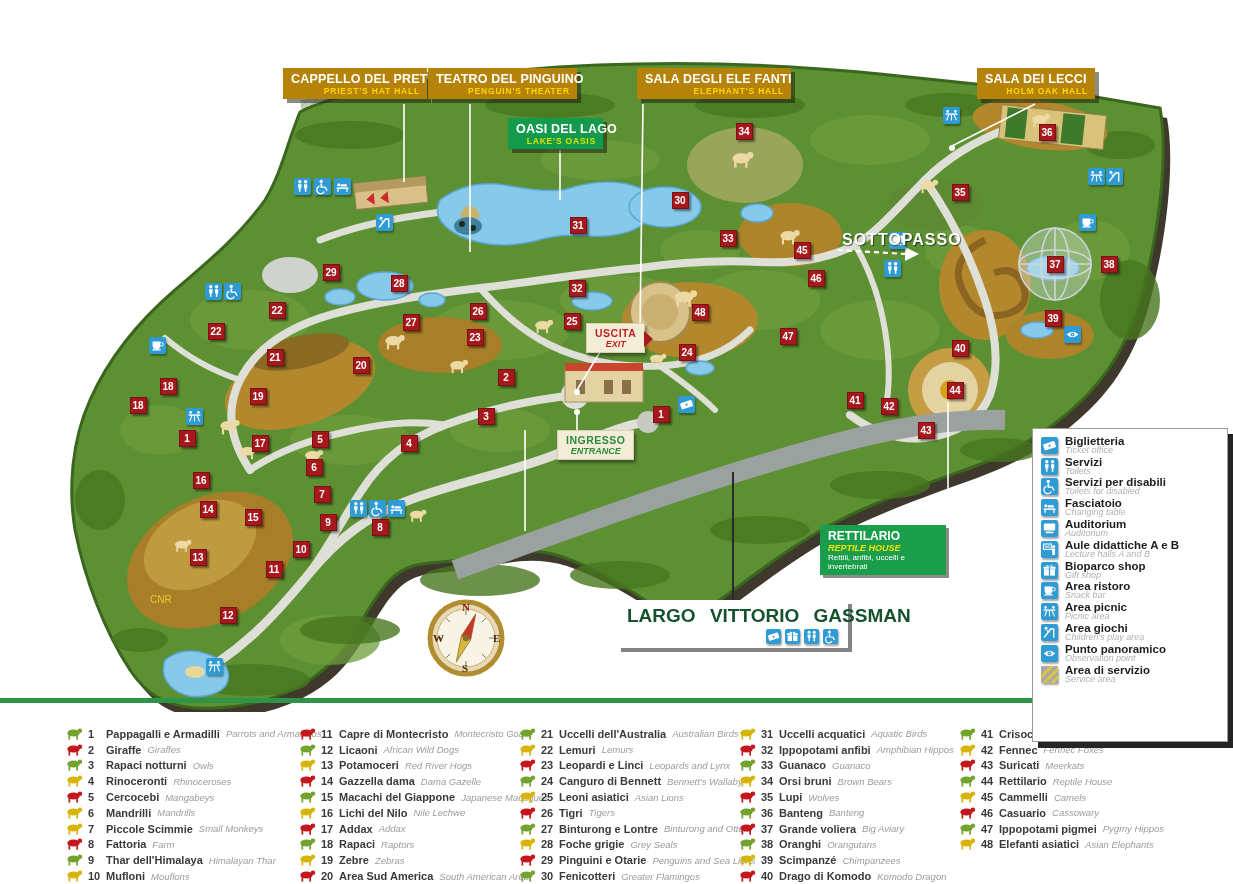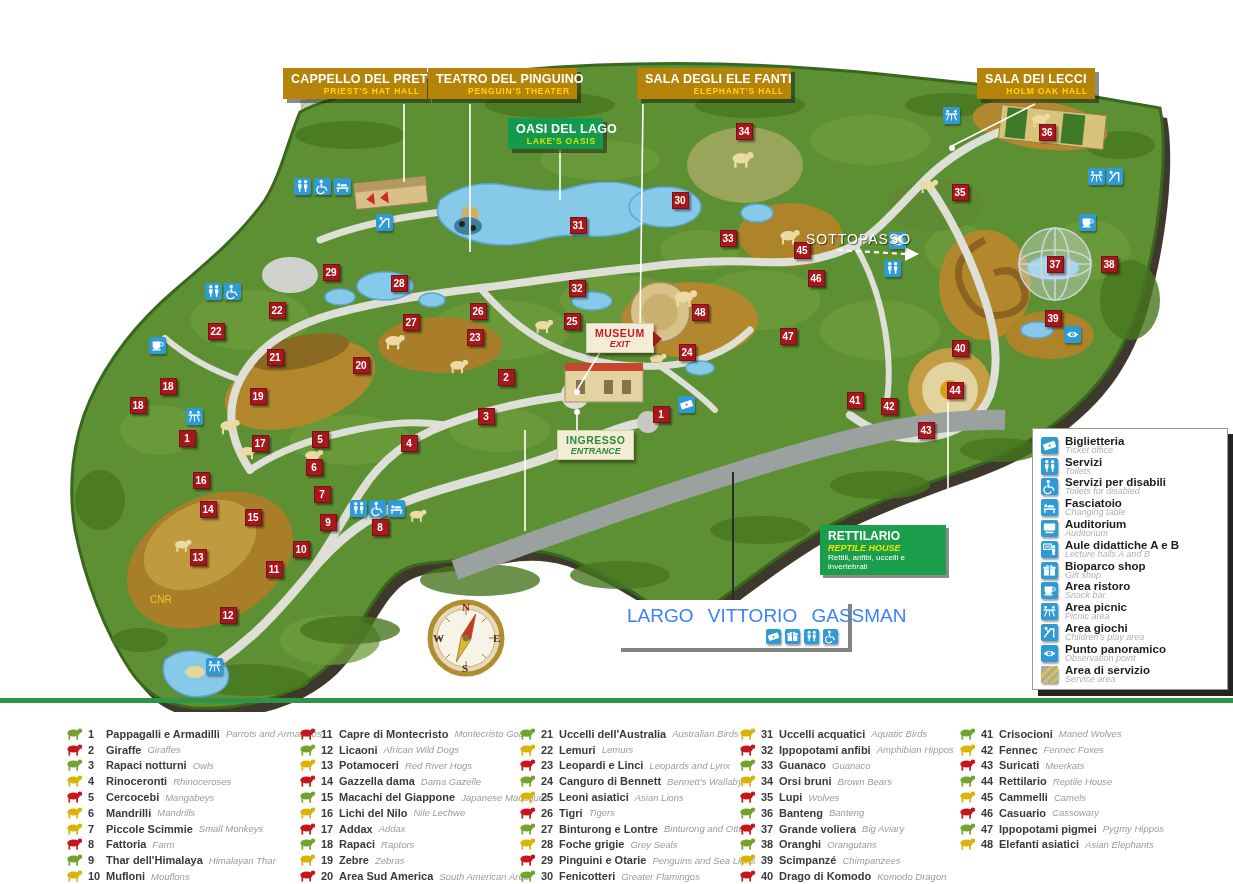--- a/index.html
+++ b/index.html
@@ -32,42 +32,42 @@
     border-top:8px solid transparent;border-bottom:8px solid transparent;}
   .entrance-box{color:#2f8a3a;}
   
   .greenbox{position:absolute;background:#1b9e4b;z-index:40;padding:4px 8px;box-shadow:3px 3px 0 rgba(25,25,15,.5);box-sizing:border-box;}
   .greenbox .w{color:#fff;font-weight:bold;}
   .greenbox .y{color:#f2e400;font-weight:bold;}
   .greenbox .yi{color:#f2e400;font-weight:bold;font-style:italic;}
   
   .largo-box{position:absolute;background:#fff;z-index:40;padding:5px 10px 4px 10px;
     box-shadow:4px 4px 0 rgba(30,30,30,.55);box-sizing:border-box;}
-  .largo-box .t{color:#3b82f6;font-size:19px;font-weight:normal;word-spacing:9px;white-space:nowrap;}
+  .largo-box .t{color:#14532d;font-size:19px;font-weight:bold;word-spacing:9px;white-space:nowrap;}
   .largo-box .icons{display:flex;gap:4px;justify-content:flex-end;margin-top:2px;}
   .largo-box .icons .blueicon{position:static;width:15px;height:15px;}
   
-  .legend-panel{position:absolute;left:1032px;top:428px;width:196px;height:262px;background:#fff;
+  .legend-panel{position:absolute;left:1032px;top:428px;width:196px;height:314px;background:#fff;
     border:1px solid #9a9a9a;box-shadow:6px 6px 0 #242424;z-index:45;padding:6px 6px 4px 8px;box-sizing:border-box;}
   .lp-row{display:flex;align-items:center;height:20.8px;gap:7px;}
   .lp-row .blueicon{position:static;flex:0 0 17px;}
   .lp-name{font-size:11.5px;font-weight:bold;color:#1d1d1b;line-height:10px;white-space:nowrap;}
   .lp-en{font-size:9px;font-style:italic;color:#b1b1b0;line-height:9px;white-space:nowrap;}
   
   .divider{position:absolute;left:0;top:698px;width:1233px;height:5px;background:#2f9447;z-index:20;}
   
   .al-col{position:absolute;top:726px;z-index:20;}
   .al-item{display:flex;align-items:center;height:15.8px;}
   .al-ic{flex:0 0 24px;display:flex;justify-content:flex-end;padding-right:4px;box-sizing:border-box;}
   .al-n{flex:0 0 18px;font-size:11px;font-weight:bold;color:#3a3a39;}
   .al-it{font-size:11px;font-weight:bold;color:#3a3a39;white-space:nowrap;}
   .al-en{font-size:9.5px;font-style:italic;color:#9c9b9b;padding-left:6px;white-space:nowrap;}
   
   .maptext{position:absolute;z-index:35;white-space:nowrap;}
-  .sottopasso{color:#fff;font-weight:normal;font-size:14px;letter-spacing:1px;text-shadow:1px 1px 1px rgba(0,0,0,.6);}
+  .sottopasso{color:#fff;font-weight:bold;font-size:16px;letter-spacing:1px;text-shadow:1px 1px 1px rgba(0,0,0,.6);margin-left:36px;}
   .cnr{color:#e8c832;font-weight:normal;font-size:10px;}
   
   .compass{position:absolute;left:427px;top:599px;width:78px;height:78px;z-index:30;}
   .compass span{position:absolute;font-family:"Liberation Serif",serif;font-weight:bold;font-size:11px;color:#4a3114;}
   .compass .cn{left:35px;top:2px;color:#8d1a12;}
   .compass .ce{left:66px;top:33px;}
   .compass .cs{left:35px;top:63px;}
   .compass .cw{left:6px;top:33px;}
 </style>
 </head>
@@ -482,21 +482,21 @@
       <span class="blueicon" style="position: absolute; left: 1063.5px; top: 325.5px;">
         <svg viewBox="0 0 17 17" width="17" height="17">
           <path d="M2.6 8.5q5.9-5.4 11.8 0q-5.9 5.4-11.8 0z" fill="#fff"></path>
           <circle cx="8.5" cy="8.5" r="2" fill="#2e9bd5"></circle>
           <circle cx="8.5" cy="8.5" r=".8" fill="#fff"></circle>
         </svg>
       </span>
     </div>
 
   <div class="creambox exit-box" style="left:586px;top:323px;">
-    <div class="t">MUSEUM</div>
+    <div class="t">USCITA</div>
     <div class="s">EXIT</div>
   </div>
   <div class="creambox entrance-box" style="left:557px;top:430px;">
     <div class="t">INGRESSO</div>
     <div class="s">ENTRANCE</div>
   </div>
 
 
   <div class="greenbox" style="left:820px;top:525px;width:126px;">
     <div class="w" style="font-size:12px;">RETTILARIO</div>

